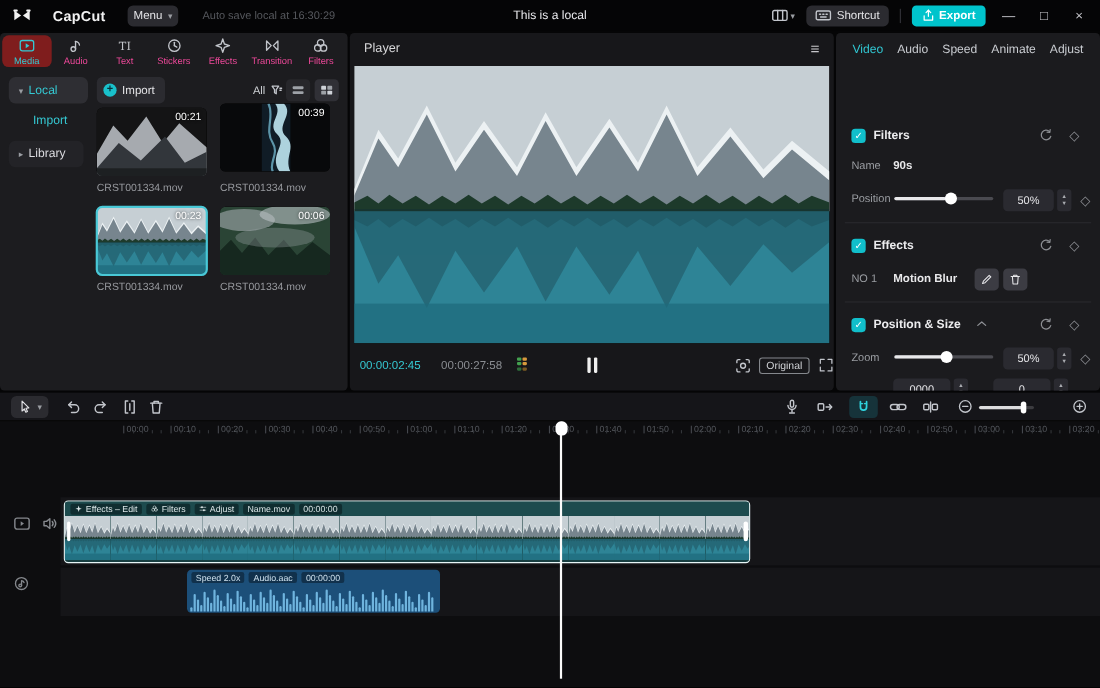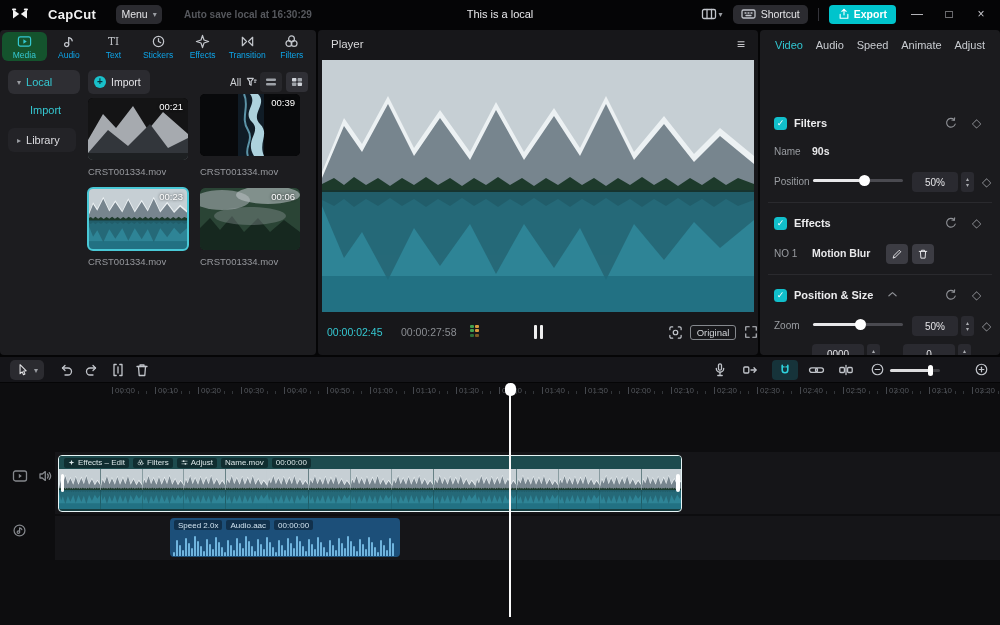--- a/index.html
+++ b/index.html
@@ -9,40 +9,40 @@
   .abs { position:absolute; }
   svg.ic { display:block; }
   .stk { stroke:#c2c5cb; fill:none; stroke-width:1.3; stroke-linecap:round; stroke-linejoin:round; }
 
   
   #topbar { position:absolute; left:0; top:0; width:1000px; height:28px; background:#050506; display:flex; align-items:center; }
   #logo-wrap { display:flex; align-items:flex-end; gap:20px; margin-left:12px; }
   #logo-text { font-size:13px; font-weight:bold; color:#f2f2f2; letter-spacing:.3px; }
   .chip { background:#2b2b30; border-radius:5px; display:flex; align-items:center; justify-content:center; gap:5px; color:#e3e3e6; }
   #menu-btn { width:46px; height:19px; margin-left:20px; font-size:10.5px; }
-  #autosave { margin-left:22px; font-size:10px; color:#56585d;font-weight:bold; }
+  #autosave { margin-left:22px; font-size:10px; color:#56585d; }
   #proj-title { position:absolute; left:0; right:0; text-align:center; font-size:11px; color:#e9e9ec; pointer-events:none; }
   #topbar-right { position:absolute; right:8px; top:0; height:28px; display:flex; align-items:center; gap:10px; }
   #layout-btn { display:flex; align-items:center; gap:2px; }
   #shortcut-btn { height:19px; padding:0 8px; font-size:10.5px; }
   .vdiv { width:1px; height:13px; background:#34343a; }
   #export-btn { height:19px; padding:0 9px; background:#00c4cc; border-radius:4px; display:flex; align-items:center; gap:4px; font-size:10.5px; color:#fff; font-weight:bold; }
   .winbtn { color:#c9c9ce; font-size:12px; width:22px; text-align:center; }
   .chev { color:#9a9da2; font-size:8px; }
 
   
   #media-panel { left:0; top:30px; width:316px; height:325px; background:#1c1c1f; border-radius:4px; overflow:hidden; }
   #player-panel { left:318px; top:30px; width:440px; height:325px; background:#17171a; border-radius:4px; overflow:hidden; }
   #props-panel { left:760px; top:30px; width:240px; height:325px; background:#1b1b1e; border-radius:4px; overflow:hidden; }
 
   
   #media-tabs { display:flex; height:33px; align-items:center; padding:0 2px; }
-  .mtab { flex:1; height:29px; display:flex; flex-direction:column; align-items:center; justify-content:center; gap:1px; color:#0ea5e9; border-radius:6px; }
+  .mtab { flex:1; height:29px; display:flex; flex-direction:column; align-items:center; justify-content:center; gap:1px; color:#ec4899; border-radius:6px; }
   .mtab .lbl { font-size:8.5px; }
-  .mtab.active { color:#35c8d2; background:#14532d; }
+  .mtab.active { color:#35c8d2; background:#7f1d1d; }
   .mtab.active .stk { stroke:#35c8d2; }
   .tree-item { position:absolute; font-size:11px; display:flex; align-items:center; gap:5px; }
   #tree-local { left:8px; top:40px; width:72px; height:24px; background:#2e2e33; border-radius:6px; color:#35c8d2; justify-content:flex-start; padding-left:9px; }
   #tree-import { left:30px; top:74px; color:#35c8d2; }
   #tree-library { left:8px; top:98px; width:68px; height:24px; background:#232327; border-radius:6px; color:#dcdce0; justify-content:flex-start; padding-left:9px; }
   #import-btn { position:absolute; left:88px; top:40px; height:24px; padding:0 9px 0 6px; font-size:10.5px; }
   #import-disc { width:12px; height:12px; border-radius:50%; background:#19c1cb; color:#08323a; font-size:10px; line-height:11px; text-align:center; font-weight:bold; }
   #filter-all { position:absolute; left:224px; top:42px; height:20px; padding:0 6px; font-size:10px; background:transparent; color:#cfd2d6; }
   .viewtgl { position:absolute; top:42px; width:22px; height:20px; border-radius:4px; background:#27272b; display:flex; align-items:center; justify-content:center; }
   #view-list { left:260px; } #view-grid { left:286px; background:#303036; }

